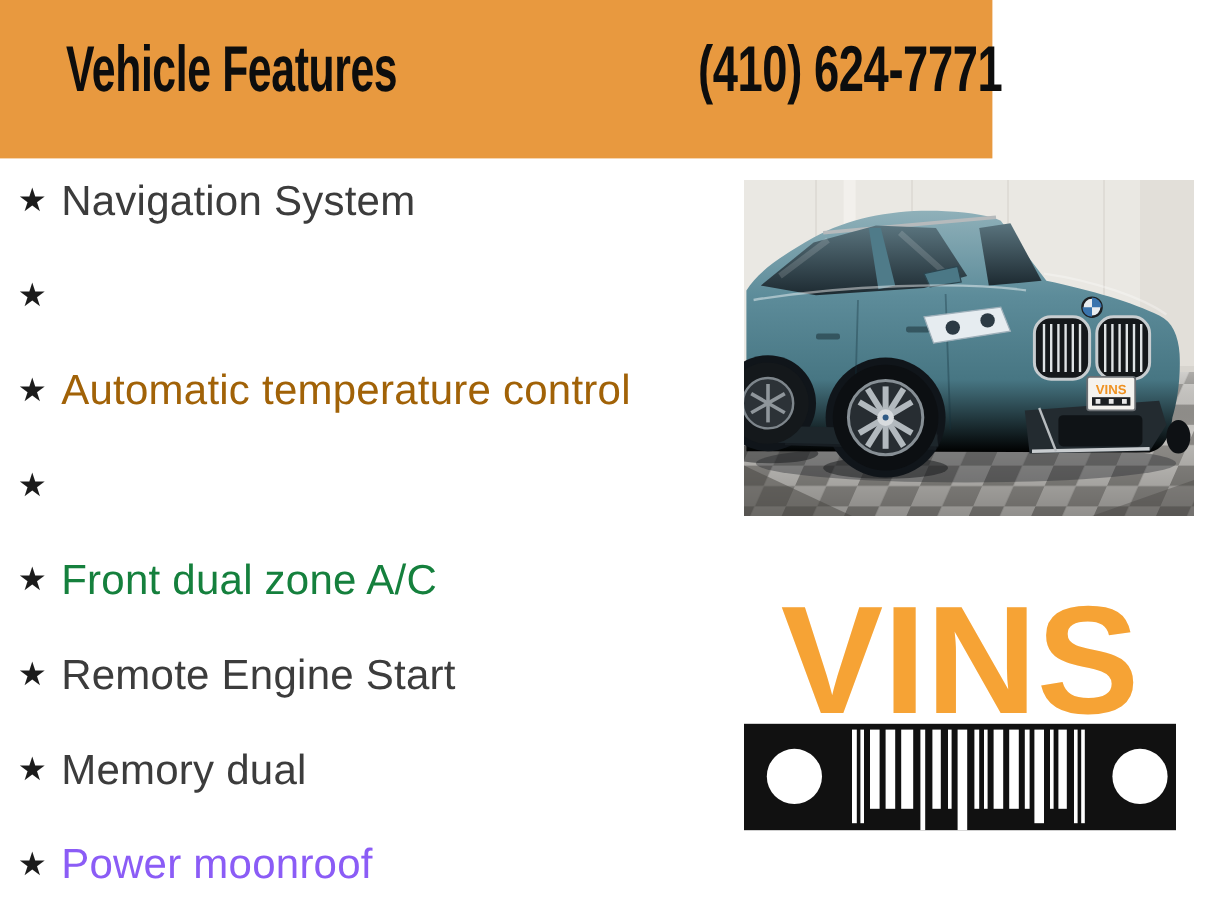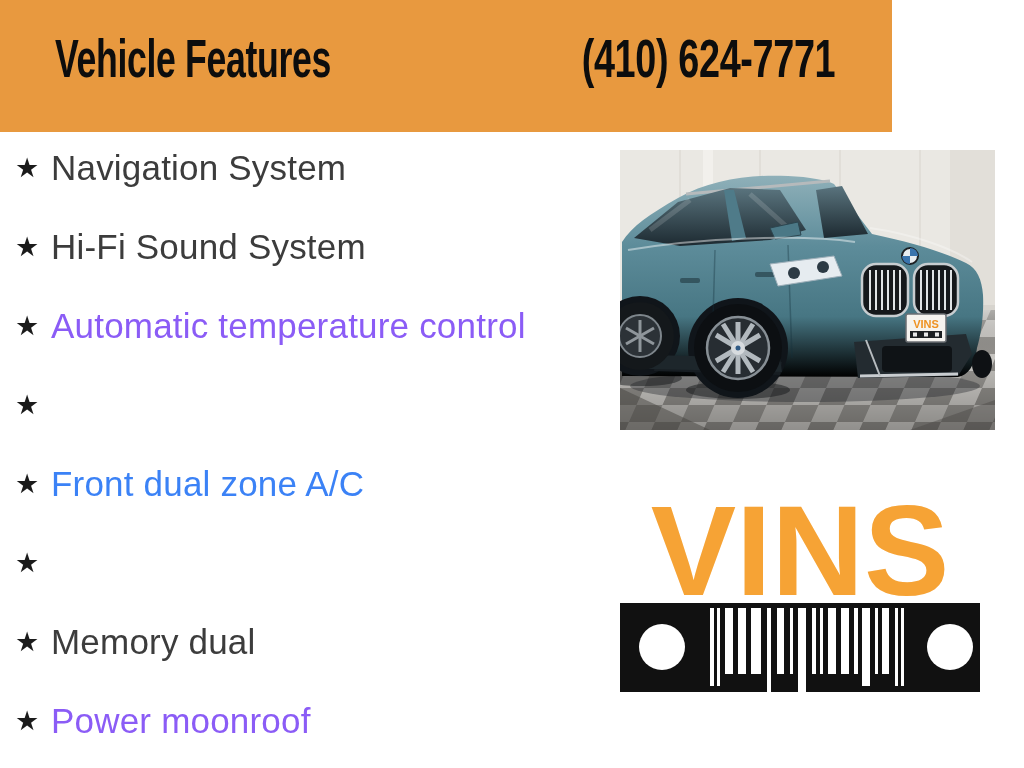--- a/index.html
+++ b/index.html
@@ -1,20 +1,20 @@
 <!DOCTYPE html>
 <html><head>
 <meta charset="utf-8">
 <style>
   html,body{margin:0;padding:0;background:#ffffff;}
   .page{position:relative;width:1024px;height:768px;overflow:hidden;background:#ffffff;
         font-family:"Liberation Sans", sans-serif;}
 
   
-  .banner{position:absolute;left:0;top:0;width:892px;height:132px;
+  .banner{position:absolute;left:0;top:0;width:827px;height:132px;
           display:flex;align-items:center;justify-content:space-between;
           box-sizing:border-box;padding:0 69px 17px 55px;}
   .banner-title,.banner-phone{font-weight:700;font-size:54px;color:#0d0d0d;
           white-space:nowrap;letter-spacing:-0.5px;}
   .banner-title{transform:scaleX(0.66);transform-origin:left center;}
   .banner-phone{transform:scaleX(0.70);transform-origin:right center;}
 
   
   .features{position:absolute;left:0;top:128px;margin:0;padding:0;list-style:none;}
   .features li{height:79px;display:flex;align-items:center;}
@@ -42,35 +42,35 @@
     <span class="banner-phone">(410) 624-7771</span>
   </div>
 
   <ul class="features" id="features-list">
       <li>
         <span class="star" style="color: rgb(27, 27, 27);">★</span>
         <span class="feat-label" style="color: rgb(60, 60, 60);">Navigation System</span>
       </li>
       <li>
         <span class="star" style="color: rgb(27, 27, 27);">★</span>
-        <span class="feat-label" style="color: rgb(60, 60, 60);">Hi-Fi Sound System</span>
-      </li>
-      <li>
-        <span class="star" style="color: rgb(27, 27, 27);">★</span>
-        <span class="feat-label" style="color: #8b5cf6;">Automatic temperature control</span>
-      </li>
-      <li>
-        <span class="star" style="color: rgb(27, 27, 27);">★</span>
-      </li>
-      <li>
-        <span class="star" style="color: rgb(27, 27, 27);">★</span>
-        <span class="feat-label" style="color: #3b82f6;">Front dual zone A/C</span>
-      </li>
-      <li>
-        <span class="star" style="color: rgb(27, 27, 27);">★</span>
+      </li>
+      <li>
+        <span class="star" style="color: rgb(27, 27, 27);">★</span>
+        <span class="feat-label" style="color: #a16207;">Automatic temperature control</span>
+      </li>
+      <li>
+        <span class="star" style="color: rgb(27, 27, 27);">★</span>
+      </li>
+      <li>
+        <span class="star" style="color: rgb(27, 27, 27);">★</span>
+        <span class="feat-label" style="color: #15803d;">Front dual zone A/C</span>
+      </li>
+      <li>
+        <span class="star" style="color: rgb(27, 27, 27);">★</span>
+        <span class="feat-label" style="color: rgb(60, 60, 60);">Remote Engine Start</span>
       </li>
       <li>
         <span class="star" style="color: rgb(27, 27, 27);">★</span>
         <span class="feat-label" style="color: rgb(60, 60, 60);">Memory dual</span>
       </li>
       <li>
         <span class="star" style="color: rgb(27, 27, 27);">★</span>
         <span class="feat-label" style="color: #8b5cf6;">Power moonroof</span>
       </li>
     </ul>

